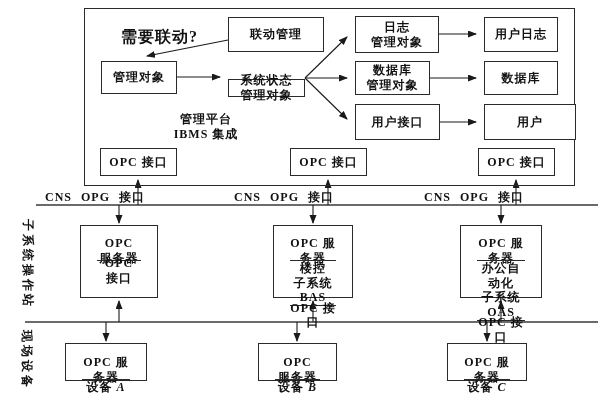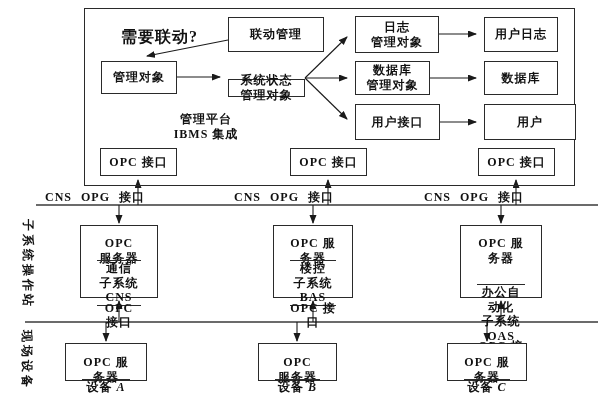--- a/index.html
+++ b/index.html
@@ -127,39 +127,35 @@
 
   <div class="buslabel" style="left:45px;top:189px;">CNS OPG 接口</div>
   <div class="buslabel" style="left:234px;top:189px;">CNS OPG 接口</div>
   <div class="buslabel" style="left:424px;top:189px;">CNS OPG 接口</div>
 
   <div class="vlabel" style="left:-22px;top:256px;width:100px;height:16px;">子系统操作站</div>
   <div class="vlabel" style="left:-8px;top:352px;width:70px;height:16px;">现场设备</div>
 
   <div class="box stack" style="left:80px;top:225px;width:78px;height:73px;justify-content:stretch;">
     <div class="row" style="height:18px;">OPC 服务器</div>
-    <div class="row" style="flex:1;flex-direction:column;">
-      <div>通信</div>
-      <div>子系统 CNS</div>
-    </div>
     <div class="row" style="height:20px;">OPC 接口</div>
   </div>
 
   <div class="box stack" style="left:273px;top:225px;width:80px;height:73px;justify-content:stretch;">
     <div class="row" style="height:18px;">OPC 服务器</div>
     <div class="row" style="flex:1;flex-direction:column;">
       <div>楼控</div>
       <div>子系统 BAS</div>
     </div>
     <div class="row" style="height:20px;">OPC 接口</div>
   </div>
 
   <div class="box stack" style="left:460px;top:225px;width:82px;height:73px;justify-content:stretch;">
     <div class="row" style="height:18px;">OPC 服务器</div>
-    <div class="row" style="flex:1;flex-direction:column;margin-top:24px;">
+    <div class="row" style="flex:1;flex-direction:column;">
       <div>办公自动化</div>
       <div>子系统 OAS</div>
     </div>
     <div class="row" style="height:20px;">OPC 接口</div>
   </div>
 
   <div class="box stack" style="left:65px;top:343px;width:82px;height:38px;justify-content:stretch;">
     <div class="row" style="height:19px;">OPC 服务器</div>
     <div class="row" style="flex:1;">
       <span>设备</span>

